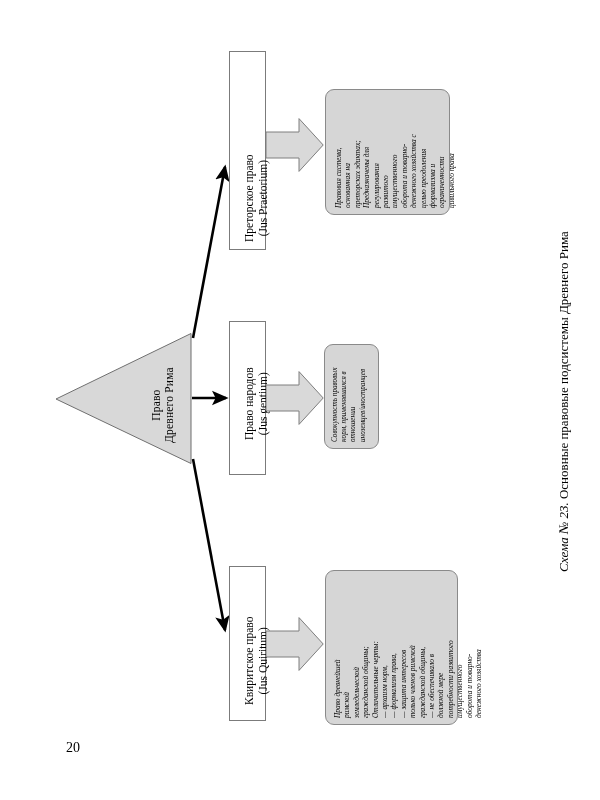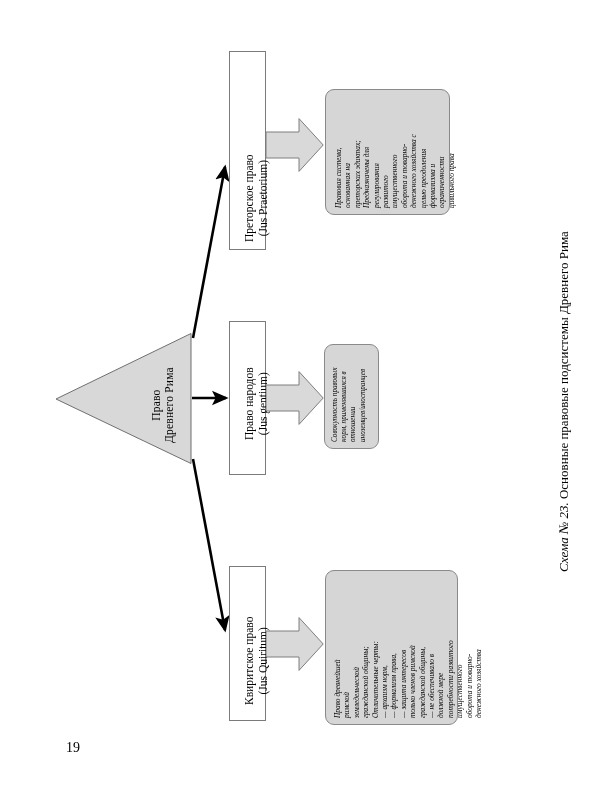--- a/index.html
+++ b/index.html
@@ -224,15 +224,15 @@
 должной мере
 потребности развитого
 имущественного
 оборота и товарно-
 денежного хозяйства</div>
 
   <div class="caption vtext">
     <span>Схема № 23.</span><span class="cap-rest"> Основные правовые подсистемы Древнего Рима</span>
   </div>
 
-  <div class="folio">19</div>
+  <div class="folio">20</div>
 
 </div>
 
 </body></html>

